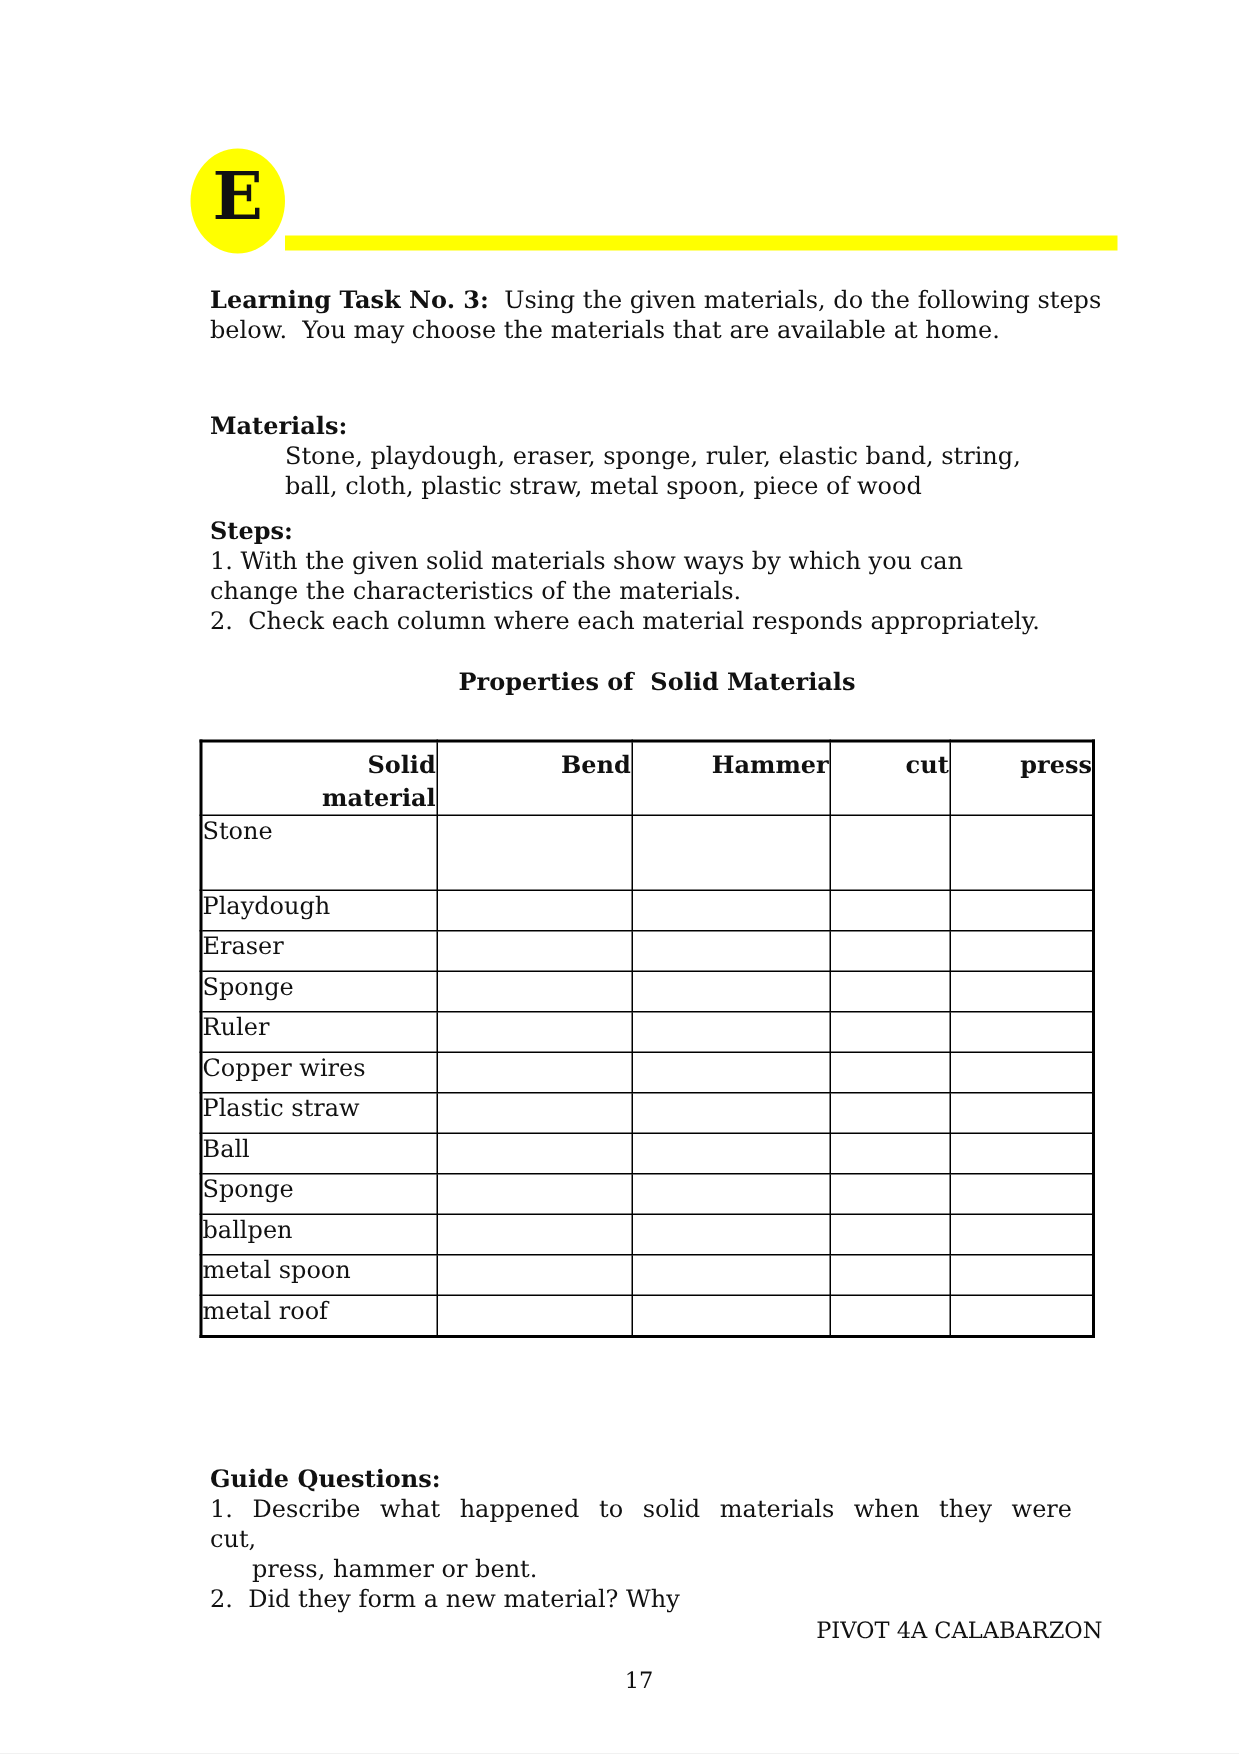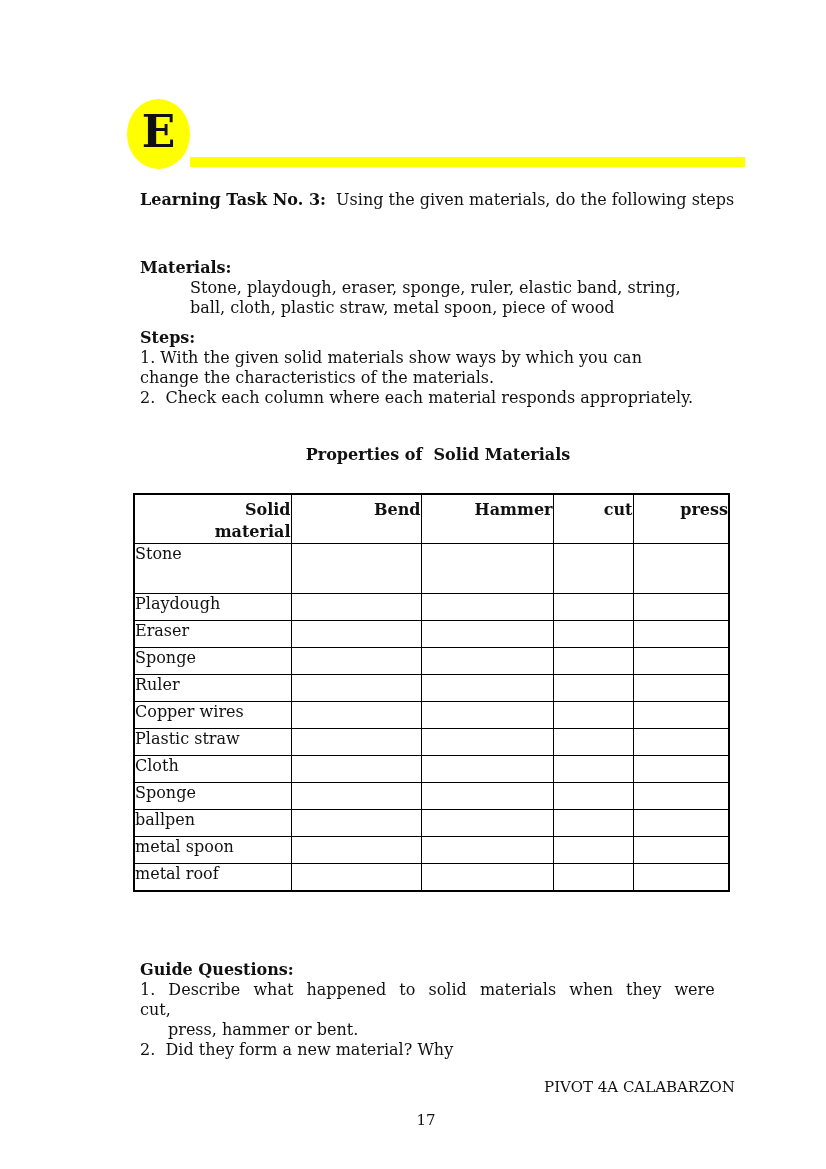--- a/index.html
+++ b/index.html
@@ -3,21 +3,21 @@
 <meta charset="utf-8">
 <style>
   html,body { margin:0; padding:0; background:#e8e8e8; }
   .page {
     position:relative; width:826px; height:1169px; margin:0 auto;
     background:#ffffff; color:#111;
     font-family:"DejaVu Serif","Liberation Serif",serif;
     overflow:hidden;
   }
   .pre { white-space:pre-wrap; }
-  .b { font-weight:700; }
+  .b { font-weight:700;margin-top:16px; }
 
   
   .e-circle {
     position:absolute; left:127px; top:99px; width:63px; height:70px;
     border-radius:50%; display:flex; align-items:center; justify-content:center;
   }
   .e-circle .letter { font-size:44px; font-weight:700; line-height:1; color:#111; transform:translateY(-2px); }
   .yellow-bar { position:absolute; left:190px; top:157px; width:555px; height:10px; }
 
   
@@ -57,20 +57,21 @@
 
 <div class="page">
 
   <div class="e-circle" style="background:#FFFF00;">
     <span class="letter">E</span>
   </div>
   <div class="yellow-bar" style="background:#FFFF00;"></div>
 
   <div class="text-block" id="learning-task">
     <div class="pre"><span class="b">Learning Task No. 3:</span><span class="pre">  Using the given materials, do the following steps</span></div>
+    <div class="pre">below.  You may choose the materials that are available at home.</div>
   </div>
 
   <div class="text-block" id="materials">
     <div class="b">Materials:</div>
     <div class="indent">Stone, playdough, eraser, sponge, ruler, elastic band, string,</div>
     <div class="indent">ball, cloth, plastic straw, metal spoon, piece of wood</div>
   </div>
 
   <div class="text-block" id="steps">
     <div class="b">Steps:</div>
@@ -143,21 +144,21 @@
         <td></td>
       </tr>
       <tr>
         <td class="mat">Plastic straw</td>
         <td></td>
         <td></td>
         <td></td>
         <td></td>
       </tr>
       <tr>
-        <td class="mat">Cloth</td>
+        <td class="mat">Ball</td>
         <td></td>
         <td></td>
         <td></td>
         <td></td>
       </tr>
       <tr>
         <td class="mat">Sponge</td>
         <td></td>
         <td></td>
         <td></td>

